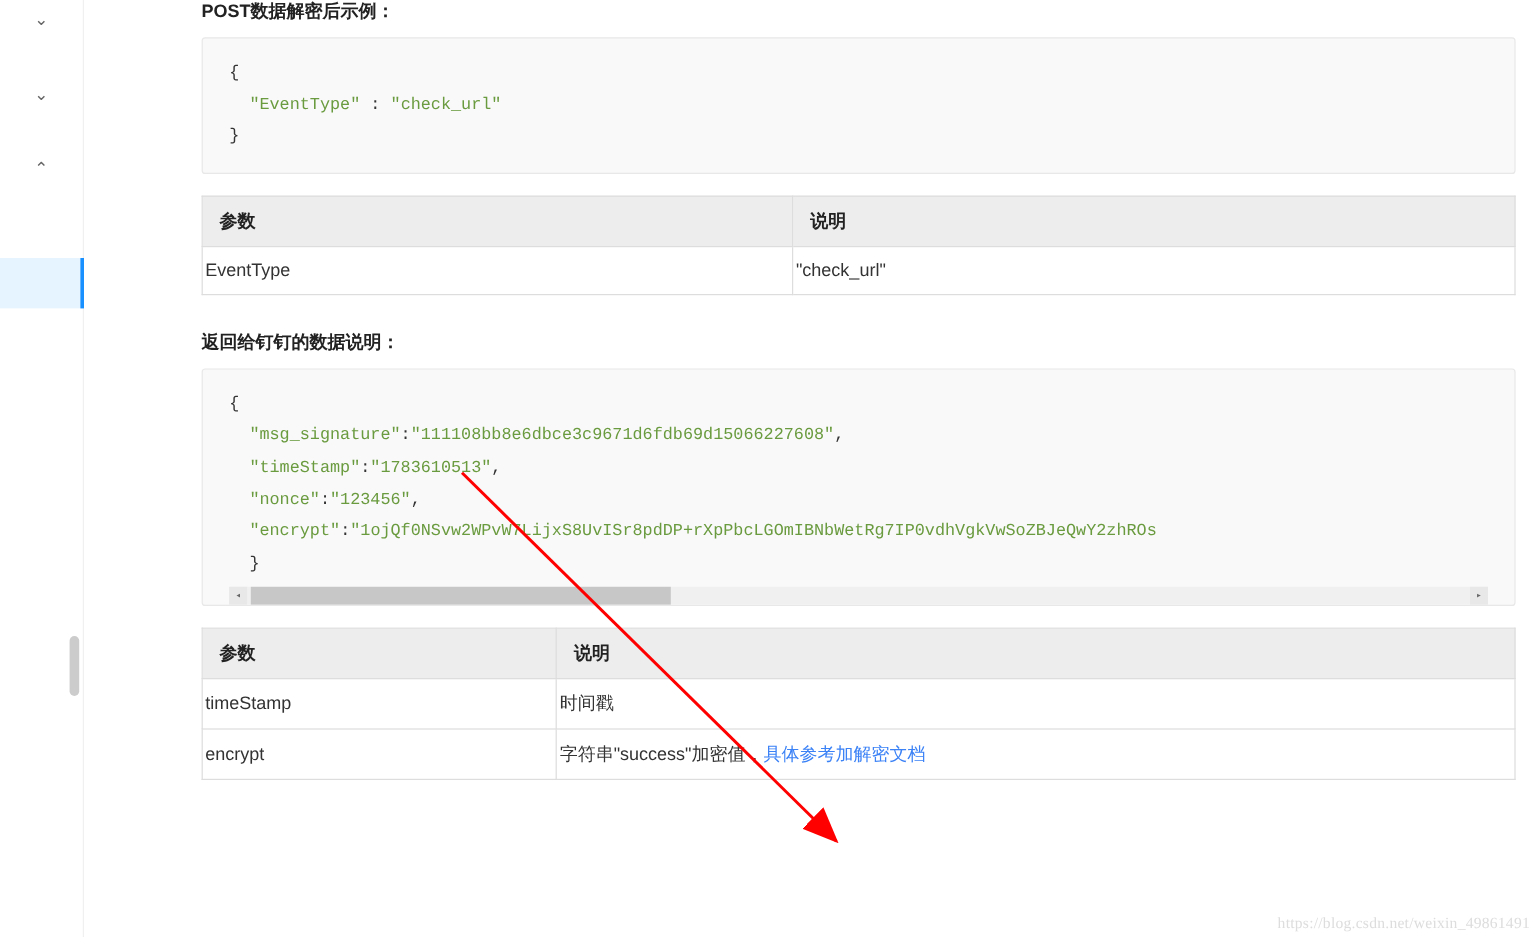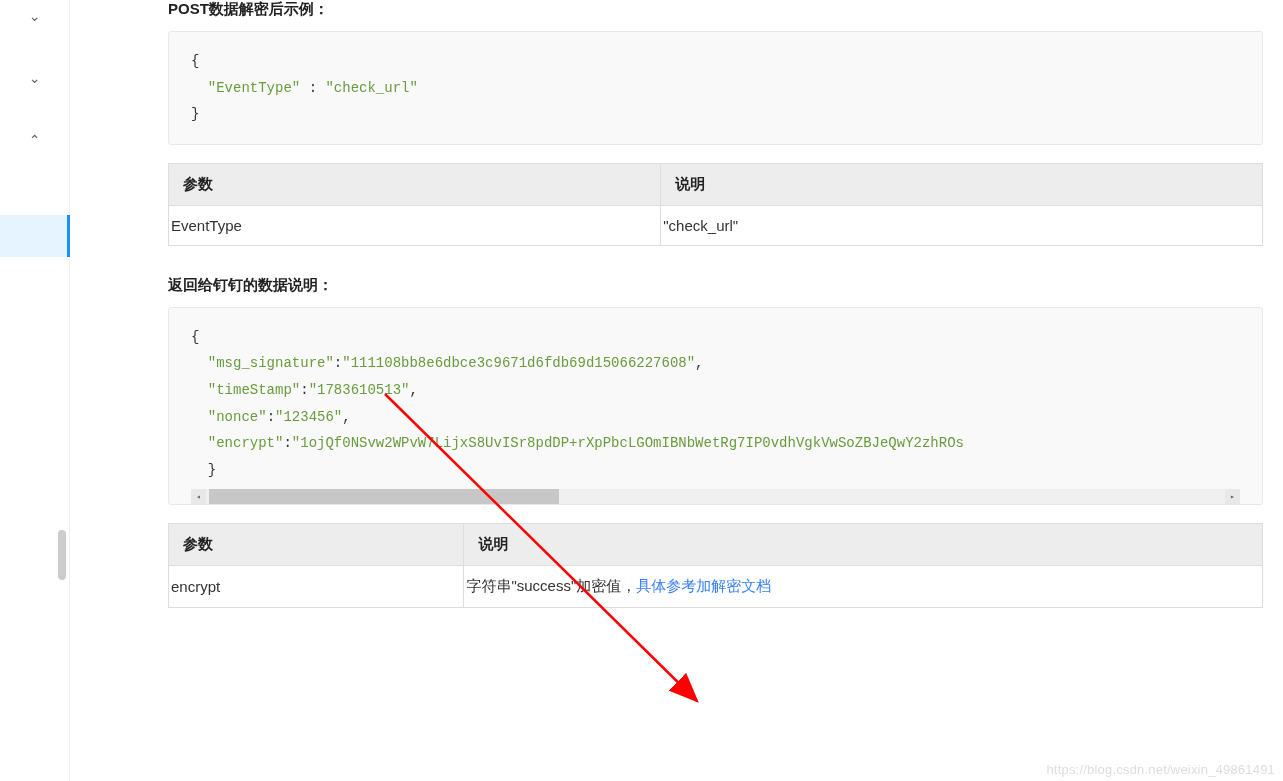--- a/index.html
+++ b/index.html
@@ -139,21 +139,21 @@
     .link {
       color: #3b82f6;
       text-decoration: none;
     }
     .watermark {
       position: absolute;
       bottom: 4px;
       right: 8px;
       color: #ddd;
       font-size: 13px;
-      font-family: Liberation Sans, sans-serif;
+      font-family: Liberation Serif, serif;
       letter-spacing: 0.2px;
     }
     .arrow-overlay {
       position: absolute;
       pointer-events: none;
     }
   </style>
 </head>
 <body>
 
@@ -203,20 +203,24 @@
 
     <table>
       <thead>
         <tr>
           <th style="width:27%">参数</th>
           <th>说明</th>
         </tr>
       </thead>
       <tbody>
         <tr>
+          <td>timeStamp</td>
+          <td>时间戳</td>
+        </tr>
+        <tr>
           <td>encrypt</td>
           <td><span>字符串"success"加密值，</span><a class="link">具体参考加解密文档</a></td>
         </tr>
       </tbody>
     </table>
 
   </div>
 </div>
 
 <svg class="arrow-overlay" style="left:0;top:0;width:1283px;height:781px;position:absolute;">

